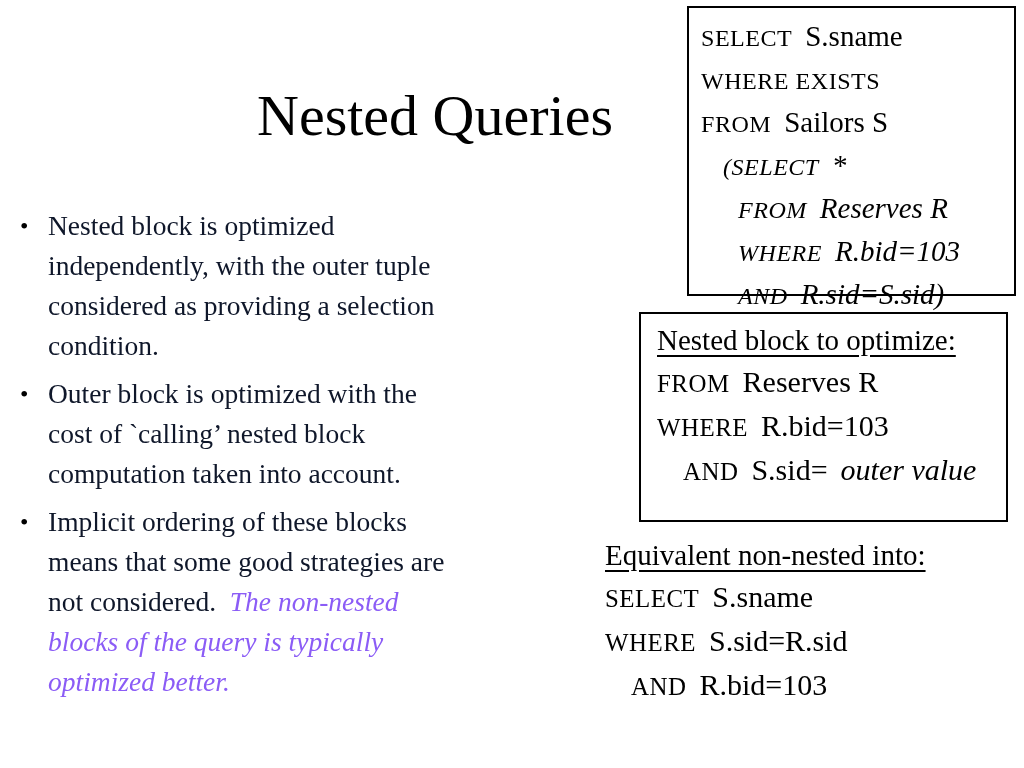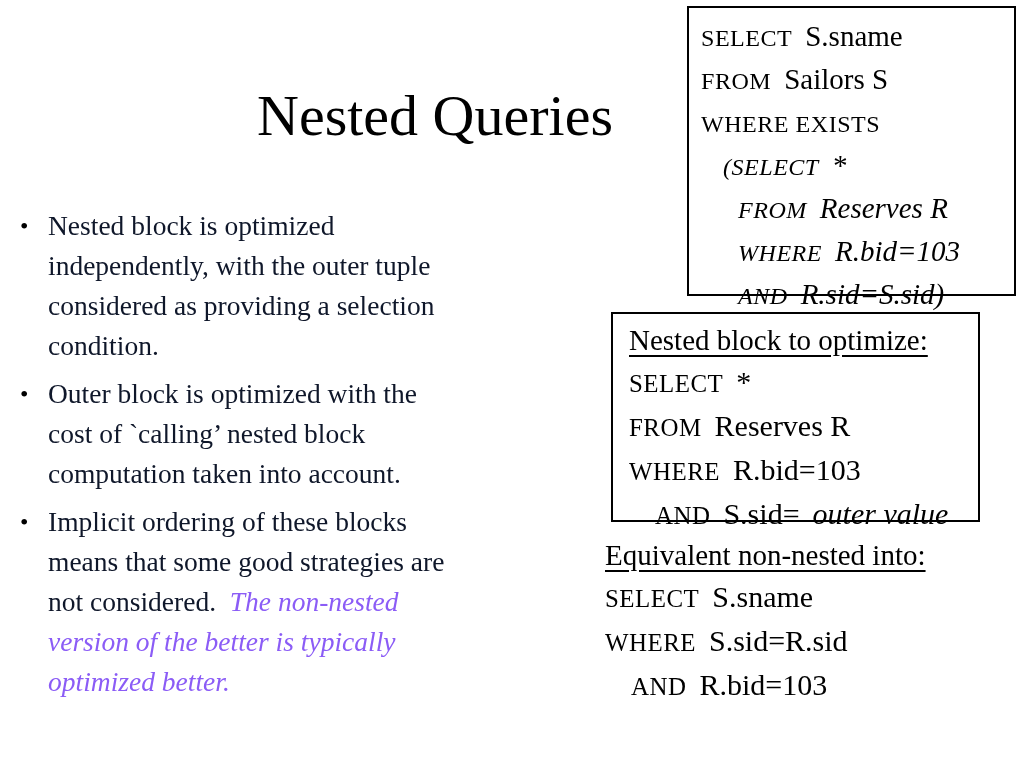--- a/index.html
+++ b/index.html
@@ -16,21 +16,21 @@
   .bullets{position:absolute;left:20px;top:206px;width:560px;}
   .bullet{display:flex;margin-bottom:8px;}
   .bmark{flex:0 0 28px;font-size:24px;line-height:40px;}
   .btext{flex:1;}
   .bline{font-size:27.5px;line-height:40px;white-space:pre;}
   .seg{color:#0f172a;}
   .seg.blue{color:#8b5cf6;font-style:italic;}
   
   .sqlbox{position:absolute;border:2px solid #000;background:#fff;box-sizing:border-box;}
   .box-outer{left:687px;top:6px;width:329px;height:290px;padding:8px 8px 0 12px;}
-  .box-nested{left:611px;top:312px;width:369px;height:210px;padding:5px 8px 0 16px;}
+  .box-nested{left:639px;top:312px;width:369px;height:210px;padding:5px 8px 0 16px;}
   .freeblock{position:absolute;left:605px;top:534px;width:416px;}
   .uhead{
     font-size:29px;line-height:42px;
     text-decoration:underline;text-decoration-thickness:2px;text-underline-offset:5px;
     white-space:nowrap;
   }
   .sql-line{font-size:29px;line-height:41px;white-space:nowrap;}
   .box-nested .sql-line,.freeblock .sql-line{font-size:30px;line-height:42px;}
   .sql-line.ind1{padding-left:22px;}
   .sql-line.ind2{padding-left:37px;}
@@ -65,40 +65,39 @@
           <div class="bline"><span class="seg">cost of `calling’ nested block</span></div>
           <div class="bline"><span class="seg">computation taken into account.</span></div>
         </div>
       </div>
       <div class="bullet">
         <span class="bmark">•</span>
         <div class="btext">
           <div class="bline"><span class="seg">Implicit ordering of these blocks</span></div>
           <div class="bline"><span class="seg">means that some good strategies are</span></div>
           <div class="bline"><span class="seg">not considered.  </span><span class="seg blue">The non-nested</span></div>
-          <div class="bline"><span class="seg blue">version of the better is typically</span></div>
+          <div class="bline"><span class="seg blue">blocks of the query is typically</span></div>
           <div class="bline"><span class="seg blue">optimized better.</span></div>
         </div>
       </div>
     </div>
 
   <div class="sqlbox box-outer" id="outerBox">
       <div class="sql-line ind0"><span class="kw">SELECT</span><span class="id">S.sname</span></div>
+      <div class="sql-line ind0"><span class="kw">WHERE EXISTS</span></div>
       <div class="sql-line ind0"><span class="kw">FROM</span><span class="id">Sailors S</span></div>
-      <div class="sql-line ind0"><span class="kw">WHERE EXISTS</span></div>
       <div class="sql-line ind1 it"><span class="kw">(SELECT</span><span class="id">*</span></div>
       <div class="sql-line ind2 it"><span class="kw">FROM</span><span class="id">Reserves R</span></div>
       <div class="sql-line ind2 it"><span class="kw">WHERE</span><span class="id">R.bid=103</span></div>
       <div class="sql-line ind2 it"><span class="kw">AND</span><span class="id">R.sid=S.sid)</span></div>
     </div>
 
   <div class="sqlbox box-nested">
     <div class="uhead">Nested block to optimize:</div>
     <div id="nestedLines">
-        <div class="sql-line ind0"><span class="kw">SELECT</span><span class="id">*</span></div>
         <div class="sql-line ind0"><span class="kw">FROM</span><span class="id">Reserves R</span></div>
         <div class="sql-line ind0"><span class="kw">WHERE</span><span class="id">R.bid=103</span></div>
         <div class="sql-line ind1"><span class="kw">AND</span><span class="id">S.sid=</span><span class="id em">outer value</span></div>
       </div>
   </div>
 
   <div class="freeblock">
     <div class="uhead">Equivalent non-nested into:</div>
     <div id="equivLines">
         <div class="sql-line ind0"><span class="kw">SELECT</span><span class="id">S.sname</span></div>

